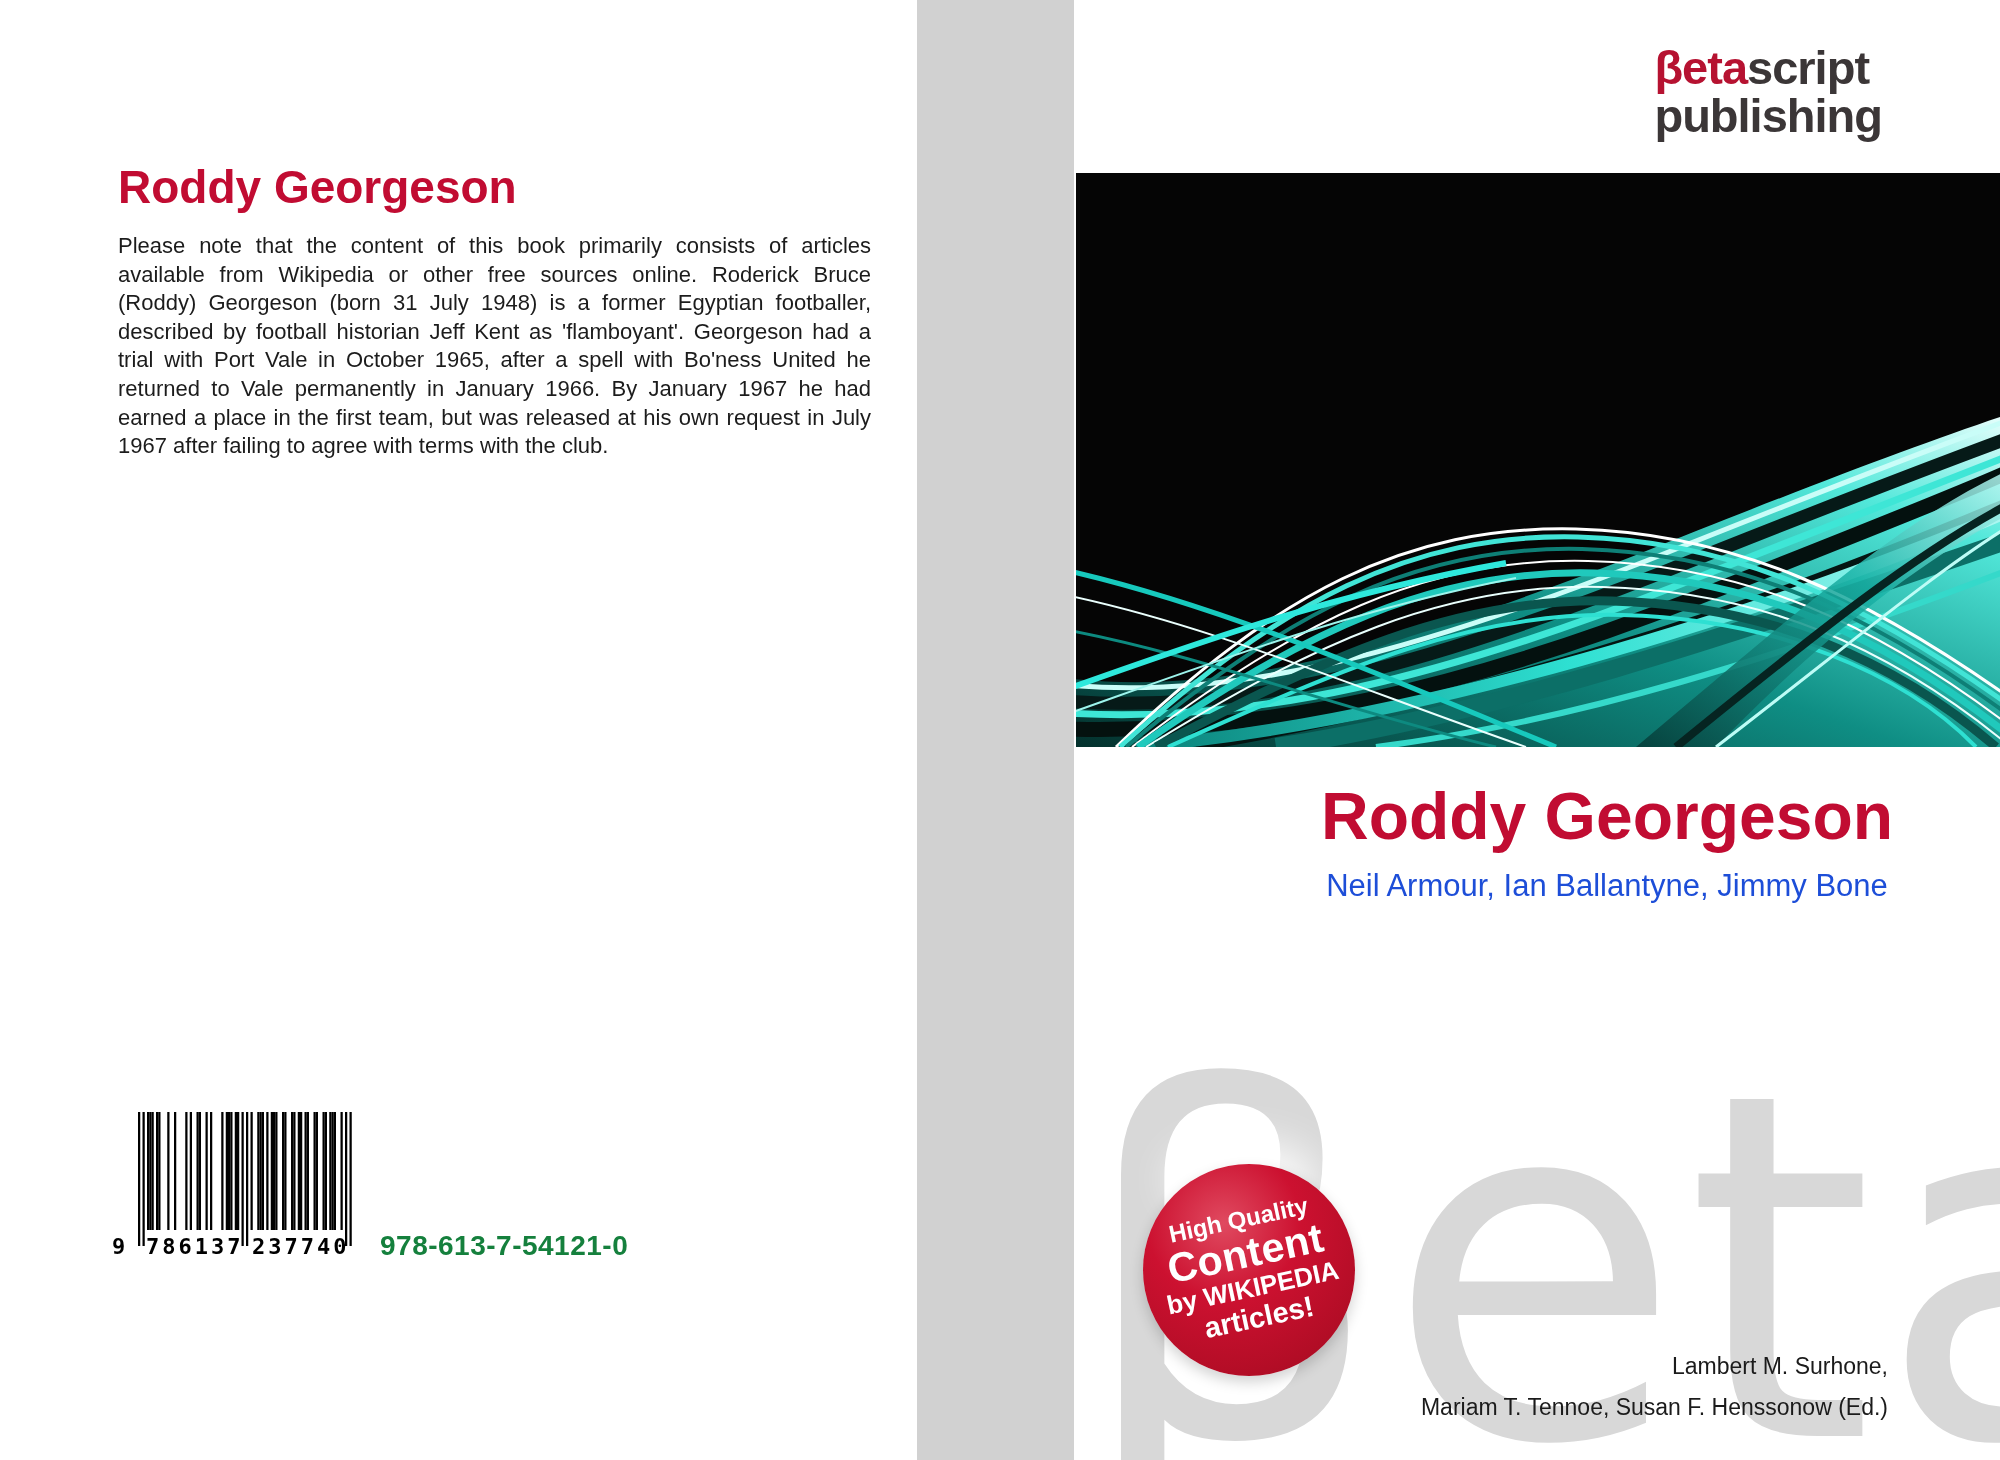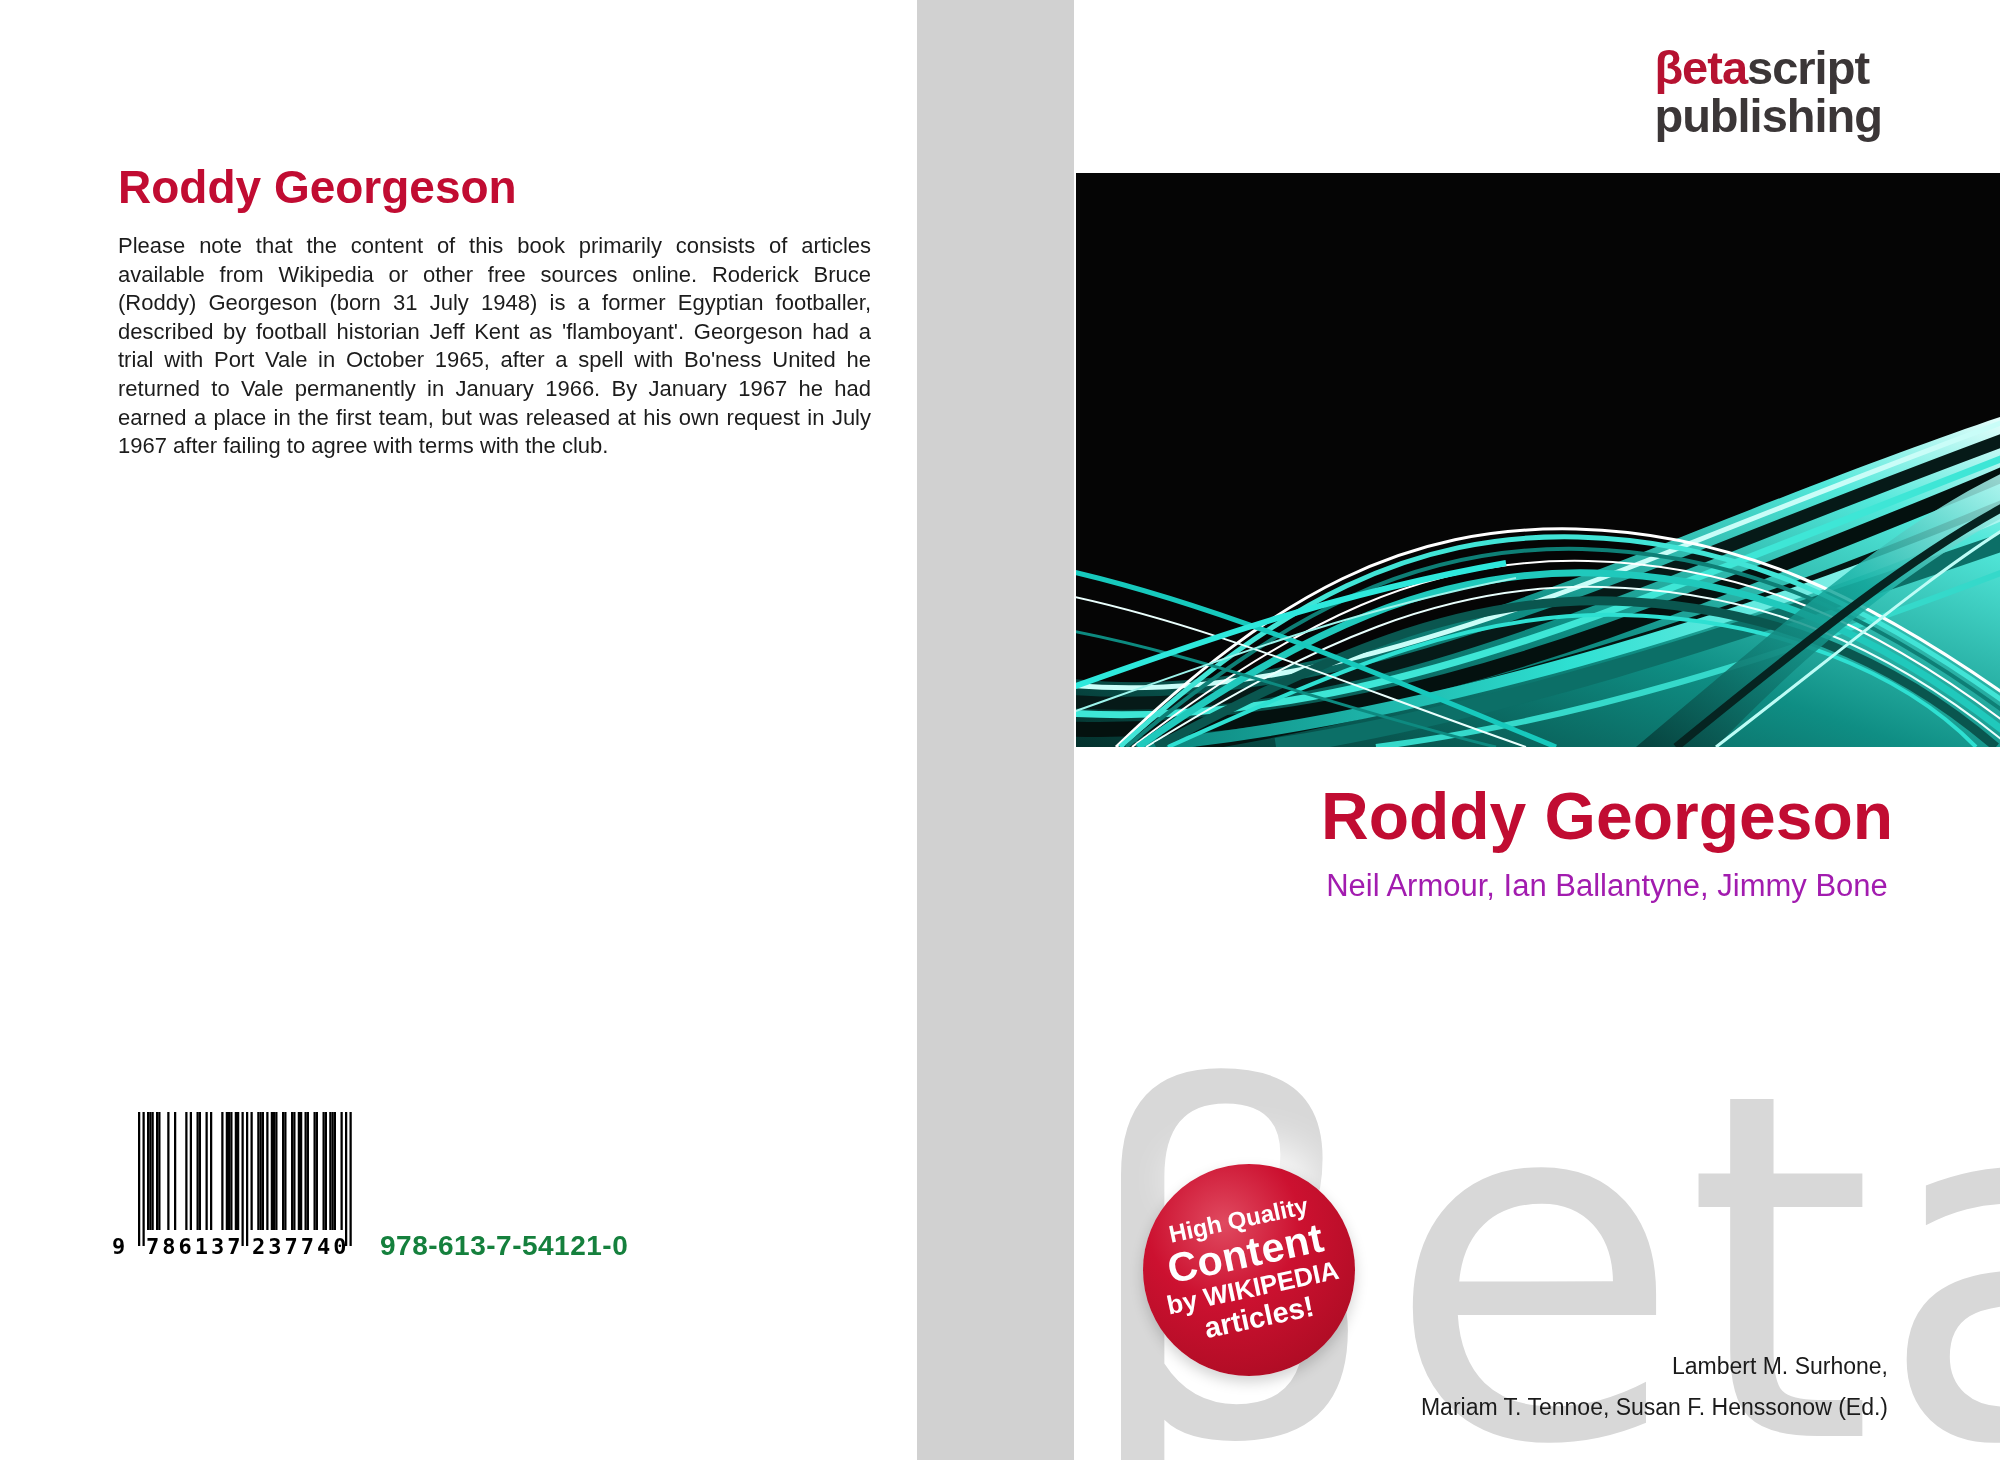--- a/index.html
+++ b/index.html
@@ -41,21 +41,21 @@
   }
   .logo-beta{color:#b61231;}
   .hero{position:absolute;left:2px;top:173px;width:924px;height:574px;background:#050505;z-index:2;}
   .hero svg{display:block;width:924px;height:574px;}
   .front-title{
     position:absolute;left:140px;top:778px;width:786px;text-align:center;z-index:3;
     font-size:66px;font-weight:bold;color:#c10c32;
   }
   .front-subtitle{
     position:absolute;left:140px;top:868px;width:786px;text-align:center;z-index:3;
-    font-size:31px;color:#a21caf;
+    font-size:31px;color:#1d4ed8;
   }
   .beta-watermark{
     position:absolute;left:2px;top:1030px;z-index:1;
     font-size:480px;line-height:1;letter-spacing:4px;
     color:#d8d8d8;font-family:"DejaVu Sans","Liberation Sans",sans-serif;
     white-space:nowrap;
   }
   .wikipedia-badge{
     position:absolute;left:69px;top:1164px;width:212px;height:212px;z-index:4;
     border-radius:50%;

